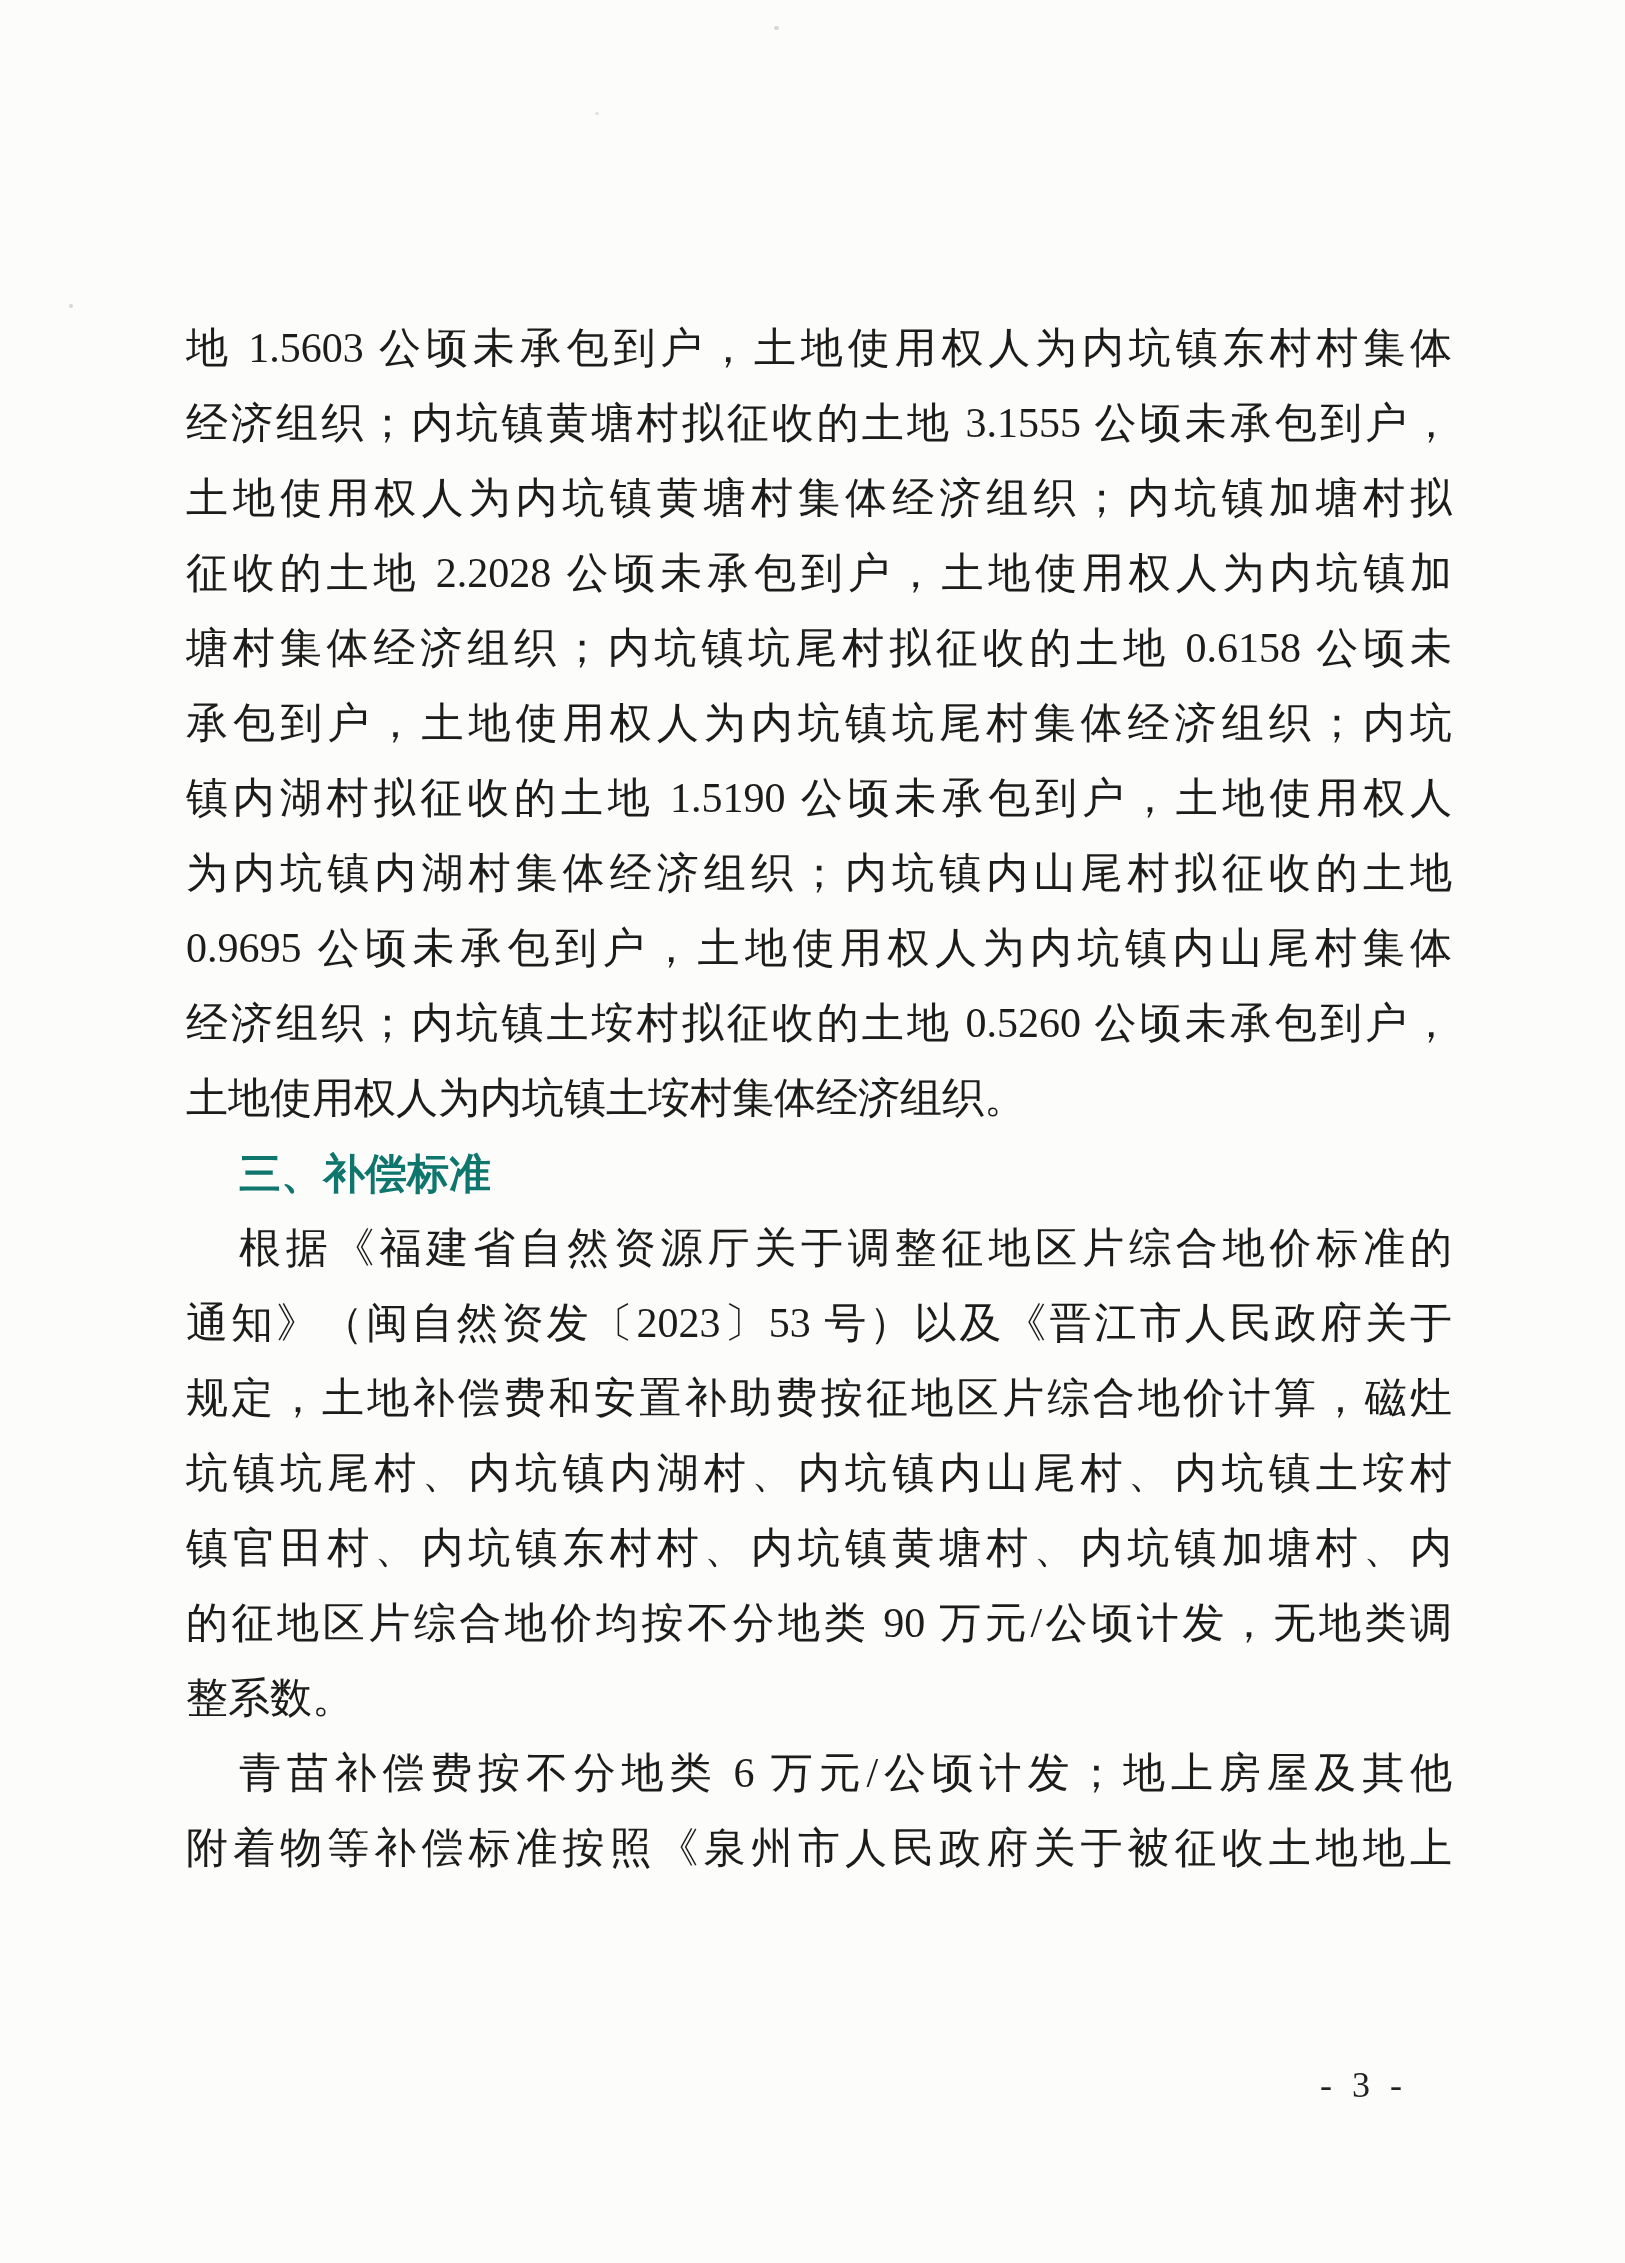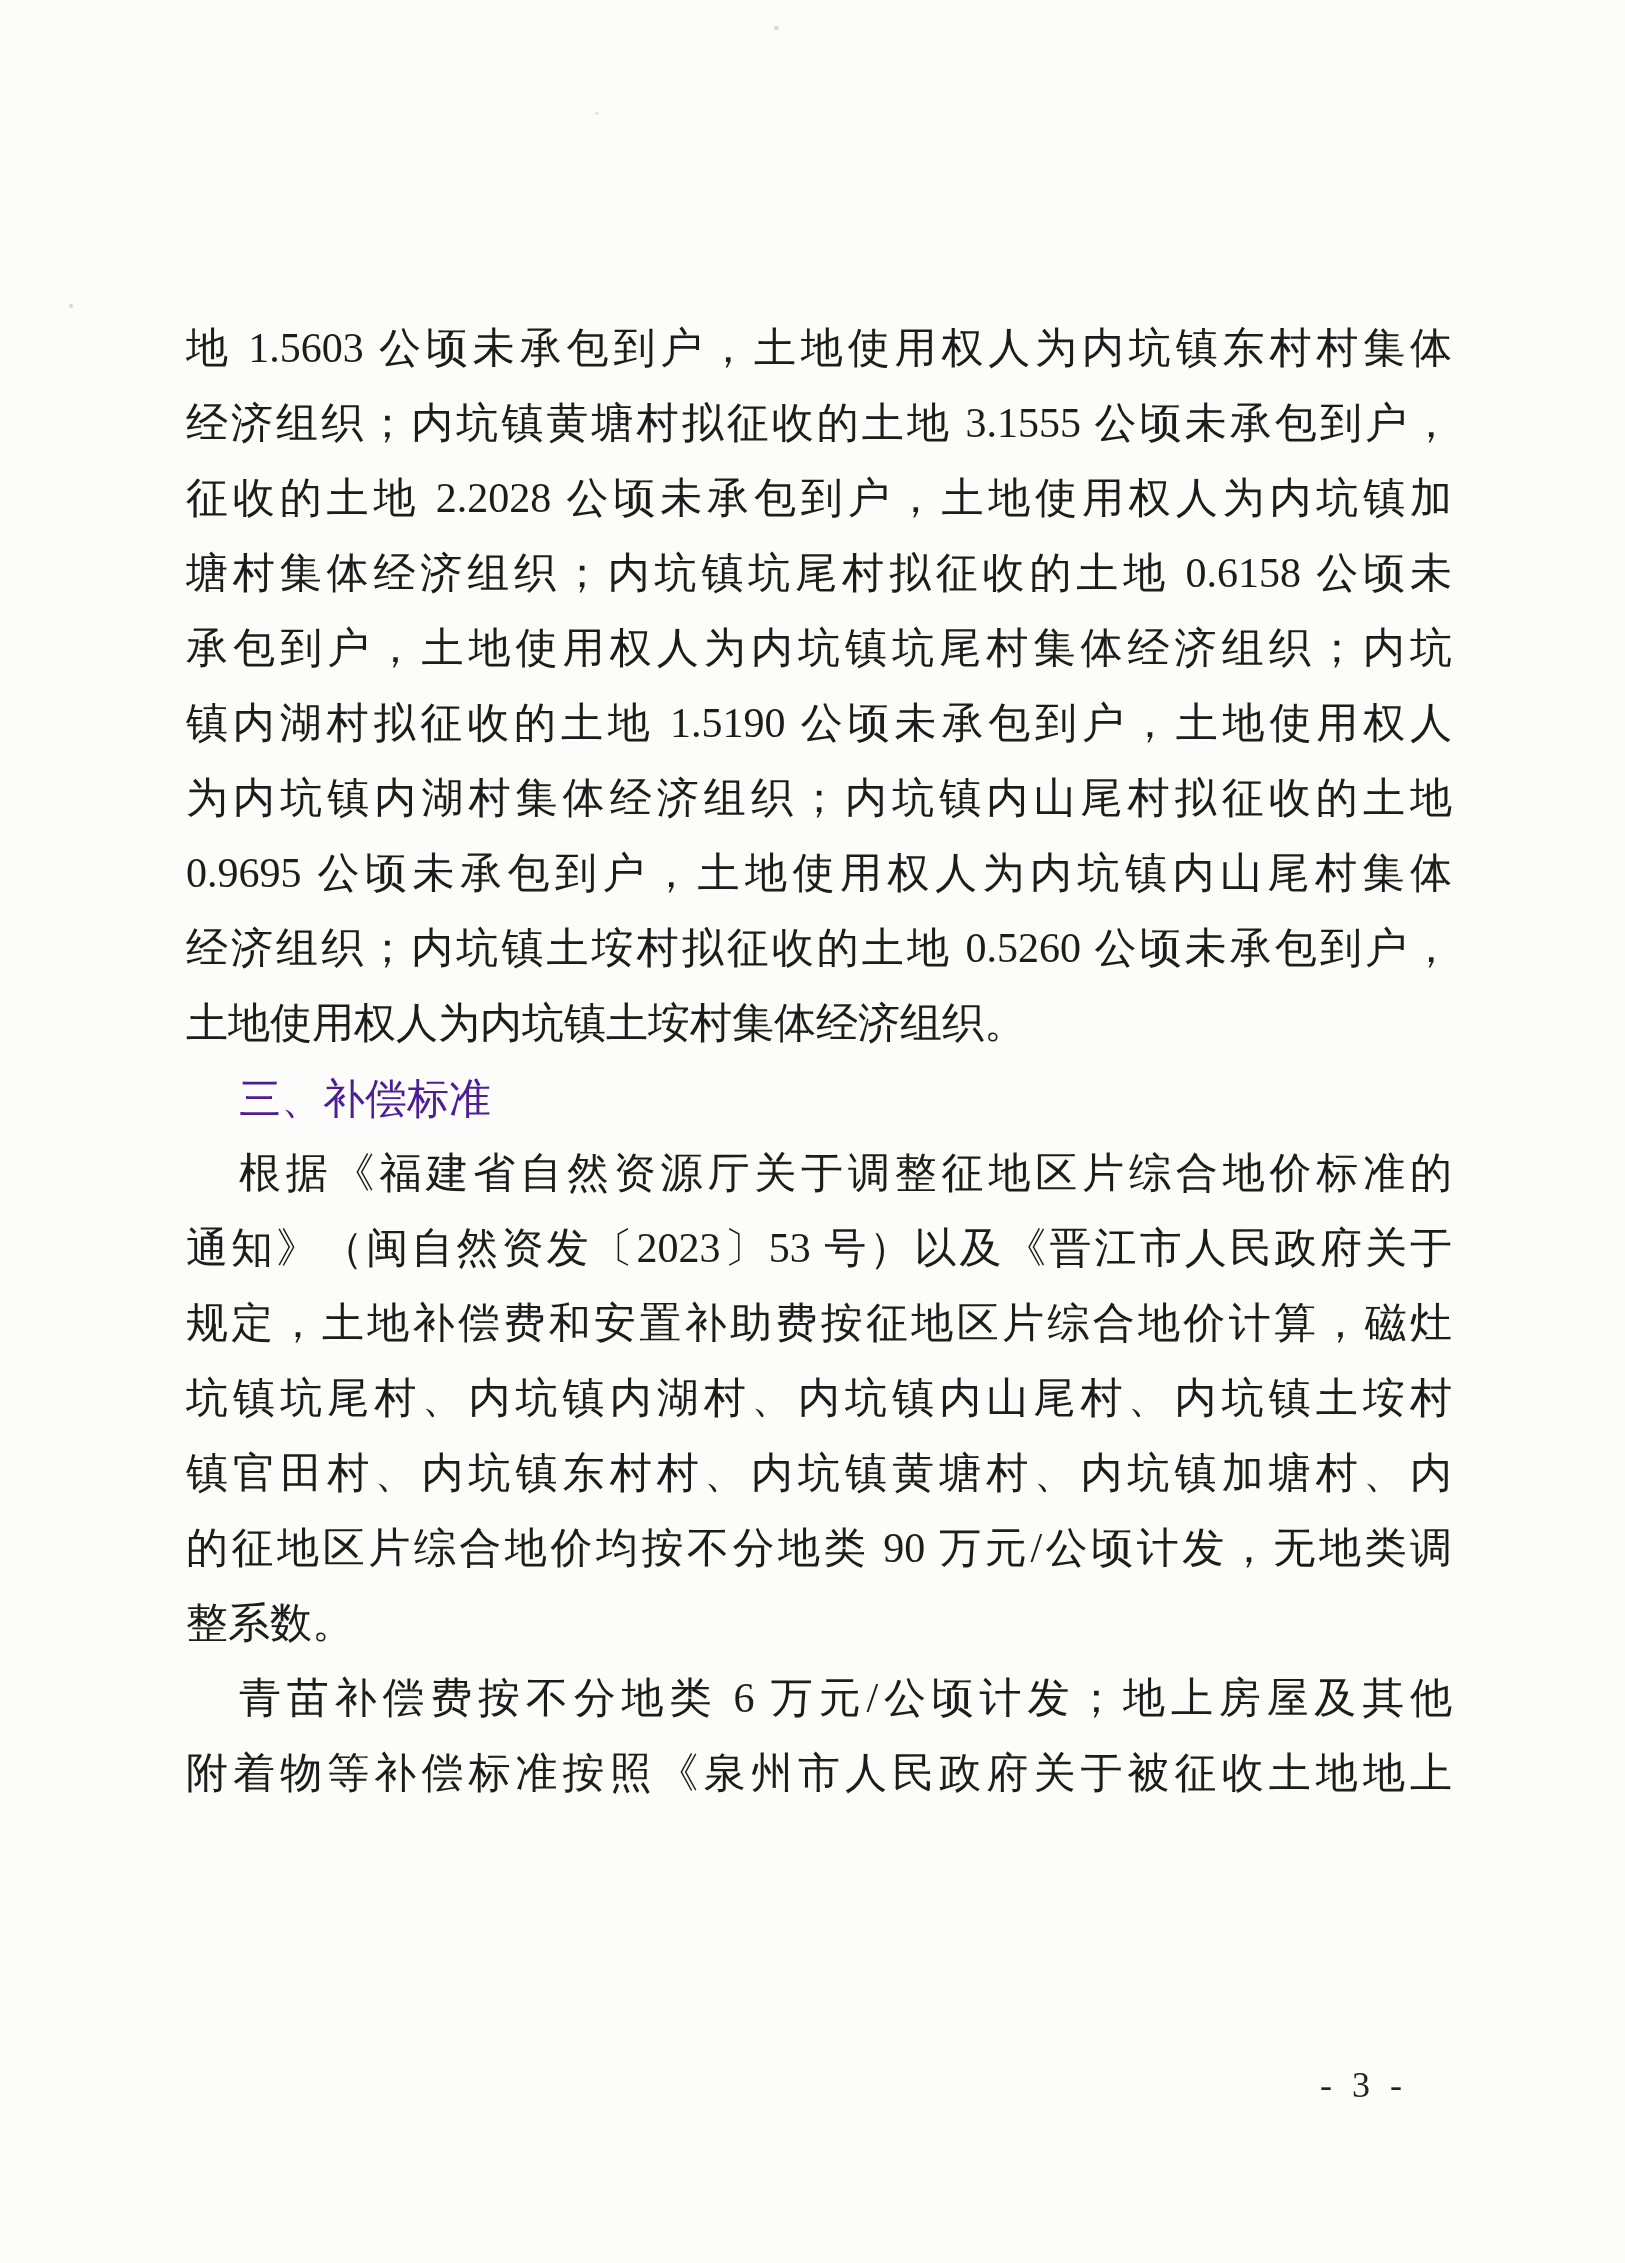--- a/index.html
+++ b/index.html
@@ -35,26 +35,26 @@
   .line-end{
     text-align:center;
     text-align-last:left;
     white-space:nowrap;
   }
   .indent{
     text-indent:53px;
   }
   .heading{
     font-family:"Liberation Sans","DejaVu Sans",sans-serif;
-    font-weight:normal;
+    font-weight:bold;
     text-align:right;
     text-align-last:left;
     text-indent:53px;
     white-space:nowrap;
-    color:#4c1d95;
+    color:#0f766e;
   }
   .page-number{
     position:absolute;
     left:1320px;
     top:2064px;
     font-size:36px;
     letter-spacing:5.5px;
     color:#222;
     font-family:"Liberation Serif","DejaVu Serif",serif;
   }
@@ -72,20 +72,21 @@
 <body>
 
 <div class="page">
   <div class="speck s1"></div>
   <div class="speck s2"></div>
   <div class="speck s3"></div>
 
   <div class="text-flow">
     <div class="line">地 1.5603 公顷未承包到户，土地使用权人为内坑镇东村村集体</div>
     <div class="line">经济组织；内坑镇黄塘村拟征收的土地 3.1555 公顷未承包到户，</div>
+    <div class="line">土地使用权人为内坑镇黄塘村集体经济组织；内坑镇加塘村拟</div>
     <div class="line">征收的土地 2.2028 公顷未承包到户，土地使用权人为内坑镇加</div>
     <div class="line">塘村集体经济组织；内坑镇坑尾村拟征收的土地 0.6158 公顷未</div>
     <div class="line">承包到户，土地使用权人为内坑镇坑尾村集体经济组织；内坑</div>
     <div class="line">镇内湖村拟征收的土地 1.5190 公顷未承包到户，土地使用权人</div>
     <div class="line">为内坑镇内湖村集体经济组织；内坑镇内山尾村拟征收的土地</div>
     <div class="line">0.9695 公顷未承包到户，土地使用权人为内坑镇内山尾村集体</div>
     <div class="line">经济组织；内坑镇土垵村拟征收的土地 0.5260 公顷未承包到户，</div>
     <div class="line-end">土地使用权人为内坑镇土垵村集体经济组织。</div>
 
     <div class="heading">三、补偿标准</div>

